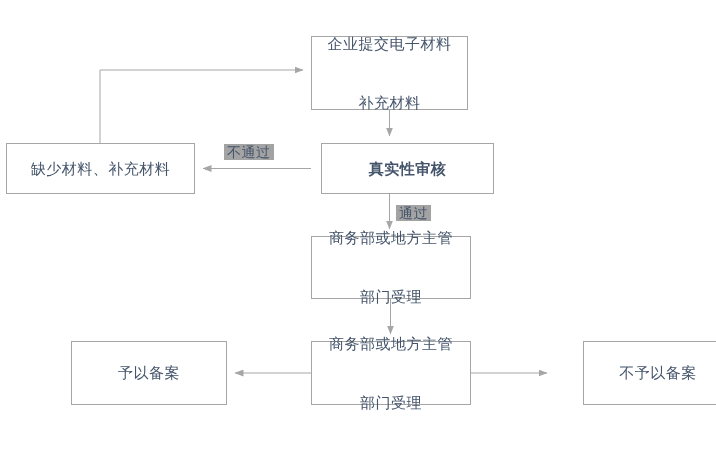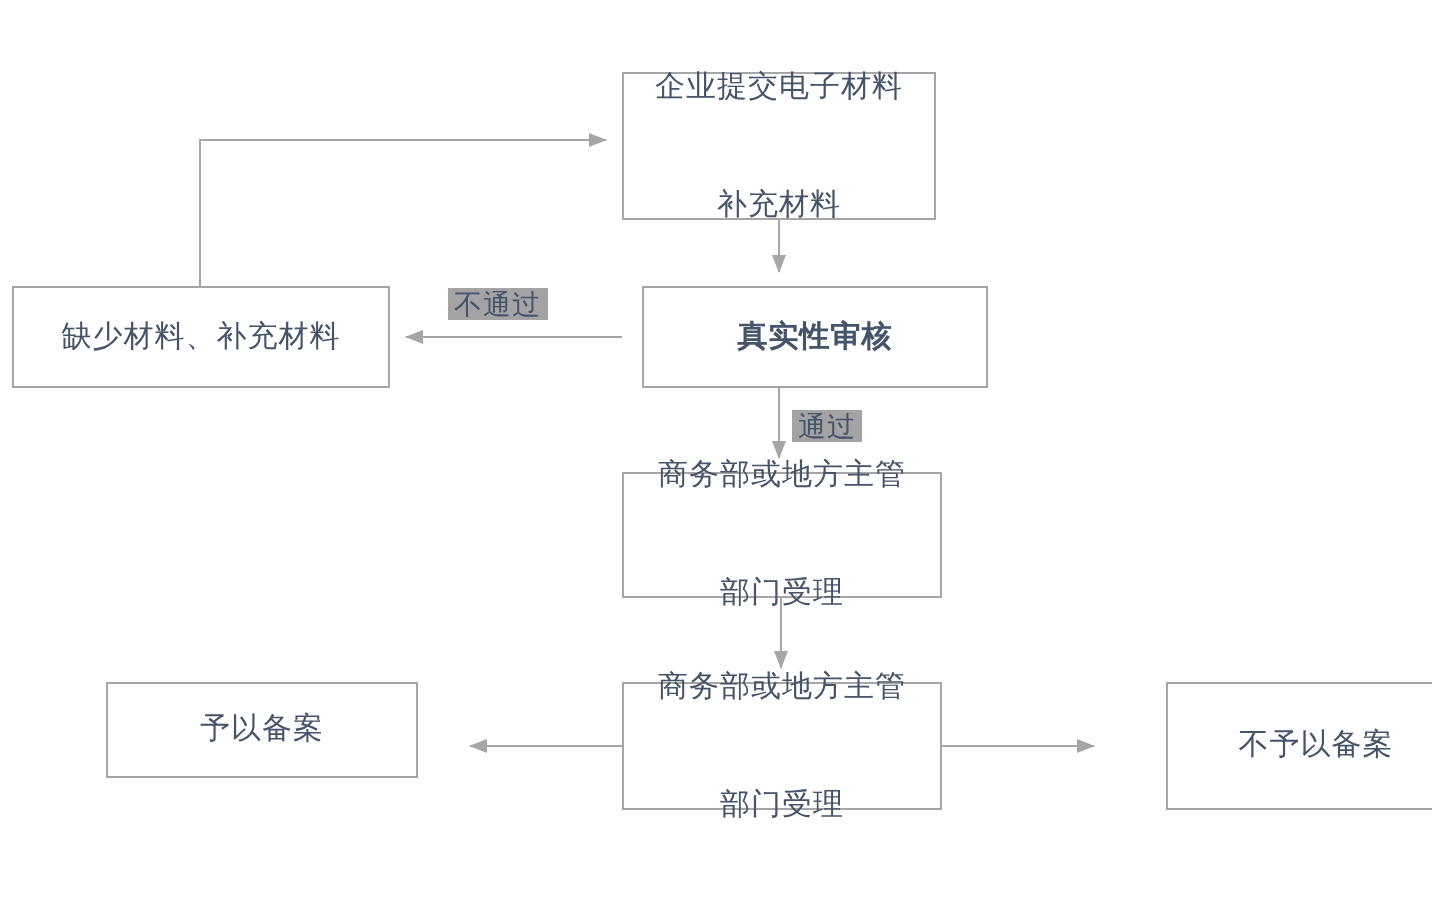--- a/index.html
+++ b/index.html
@@ -52,21 +52,21 @@
     white-space: nowrap;
     background: #a3a3a3;
     padding: 0 3px;
   }
 
   
   #node-submit      { left: 311px; top: 36px;  width: 157px; height: 74px; }
   #node-supplement  { left: 6px;   top: 143px; width: 189px; height: 51px; text-align: right; }
   #node-verify      { left: 321px; top: 143px; width: 173px; height: 51px; font-weight: bold; }
   #node-accept      { left: 311px; top: 236px; width: 160px; height: 63px; }
-  #node-filed       { left: 53px;  top: 341px; width: 156px; height: 48px; }
+  #node-filed       { left: 71px;  top: 341px; width: 156px; height: 64px; }
   #node-record      { left: 311px; top: 341px; width: 160px; height: 64px; }
   #node-rejected    { left: 555px; top: 341px; width: 150px; height: 64px; margin-left: 28px; }
 
   
   #label-fail { left: 224px; top: 144px; }
   #label-pass { left: 396px; top: 205px; }
 </style>
 </head>
 <body>
 

